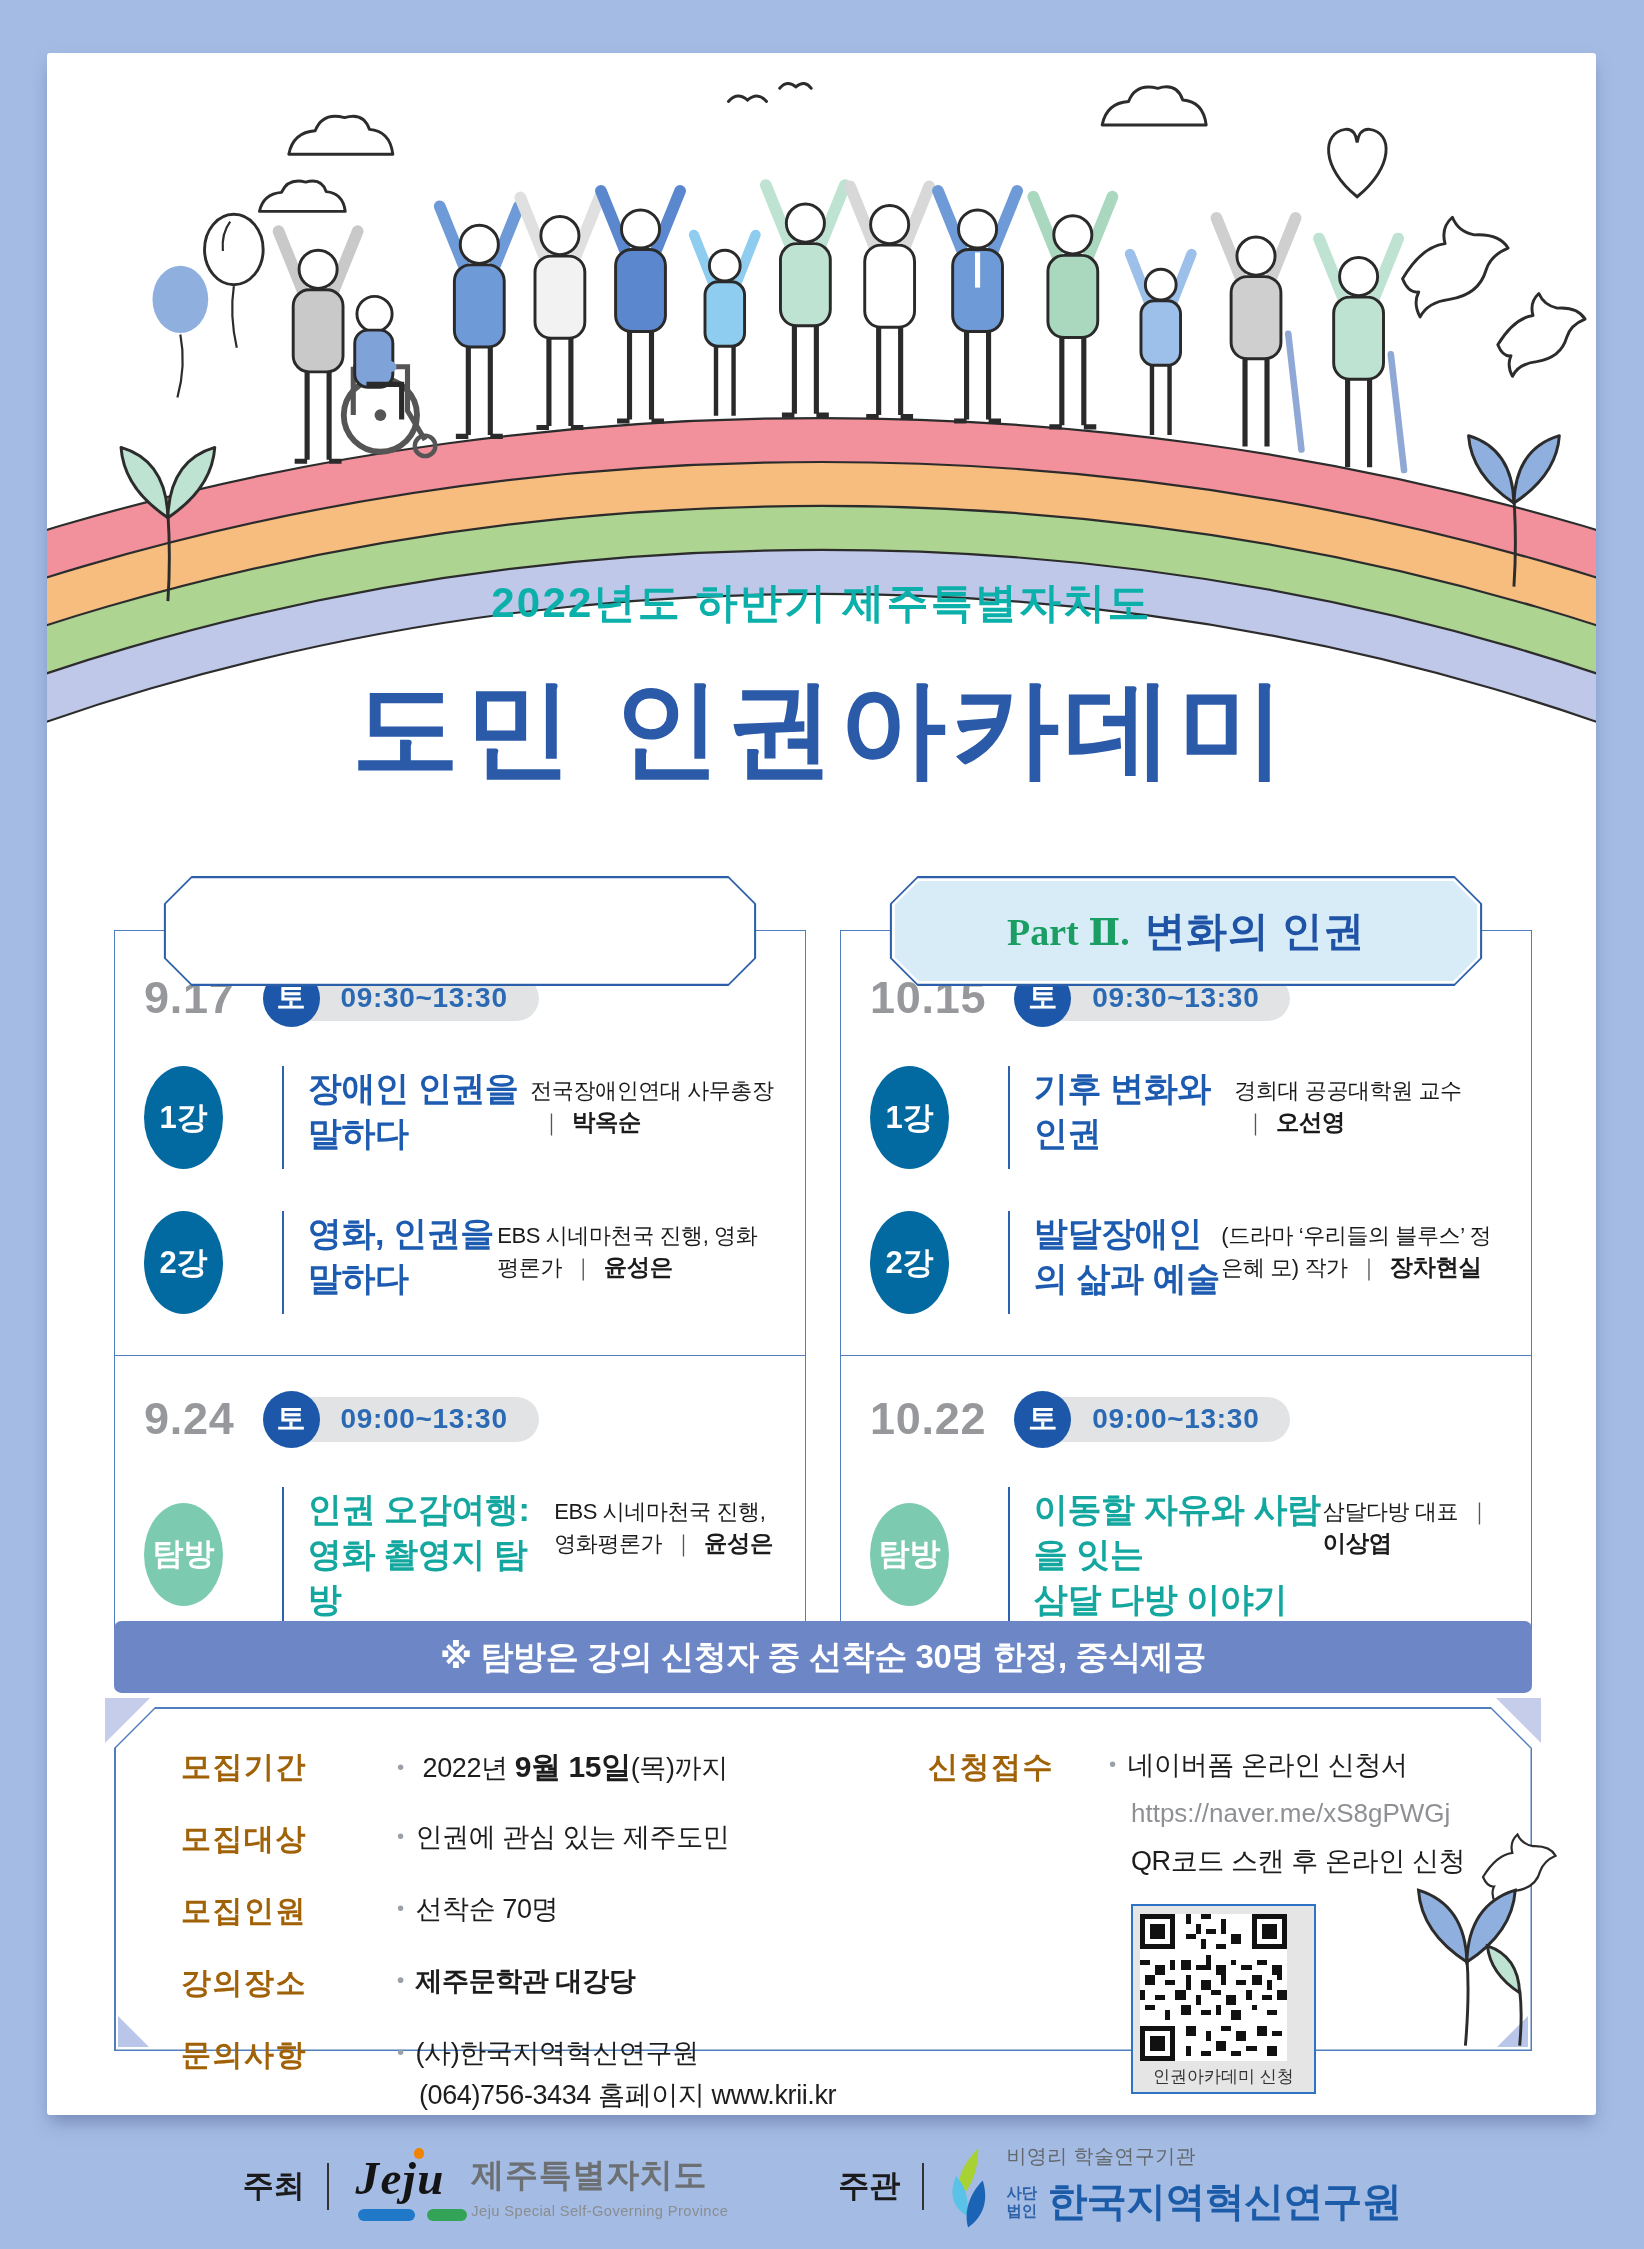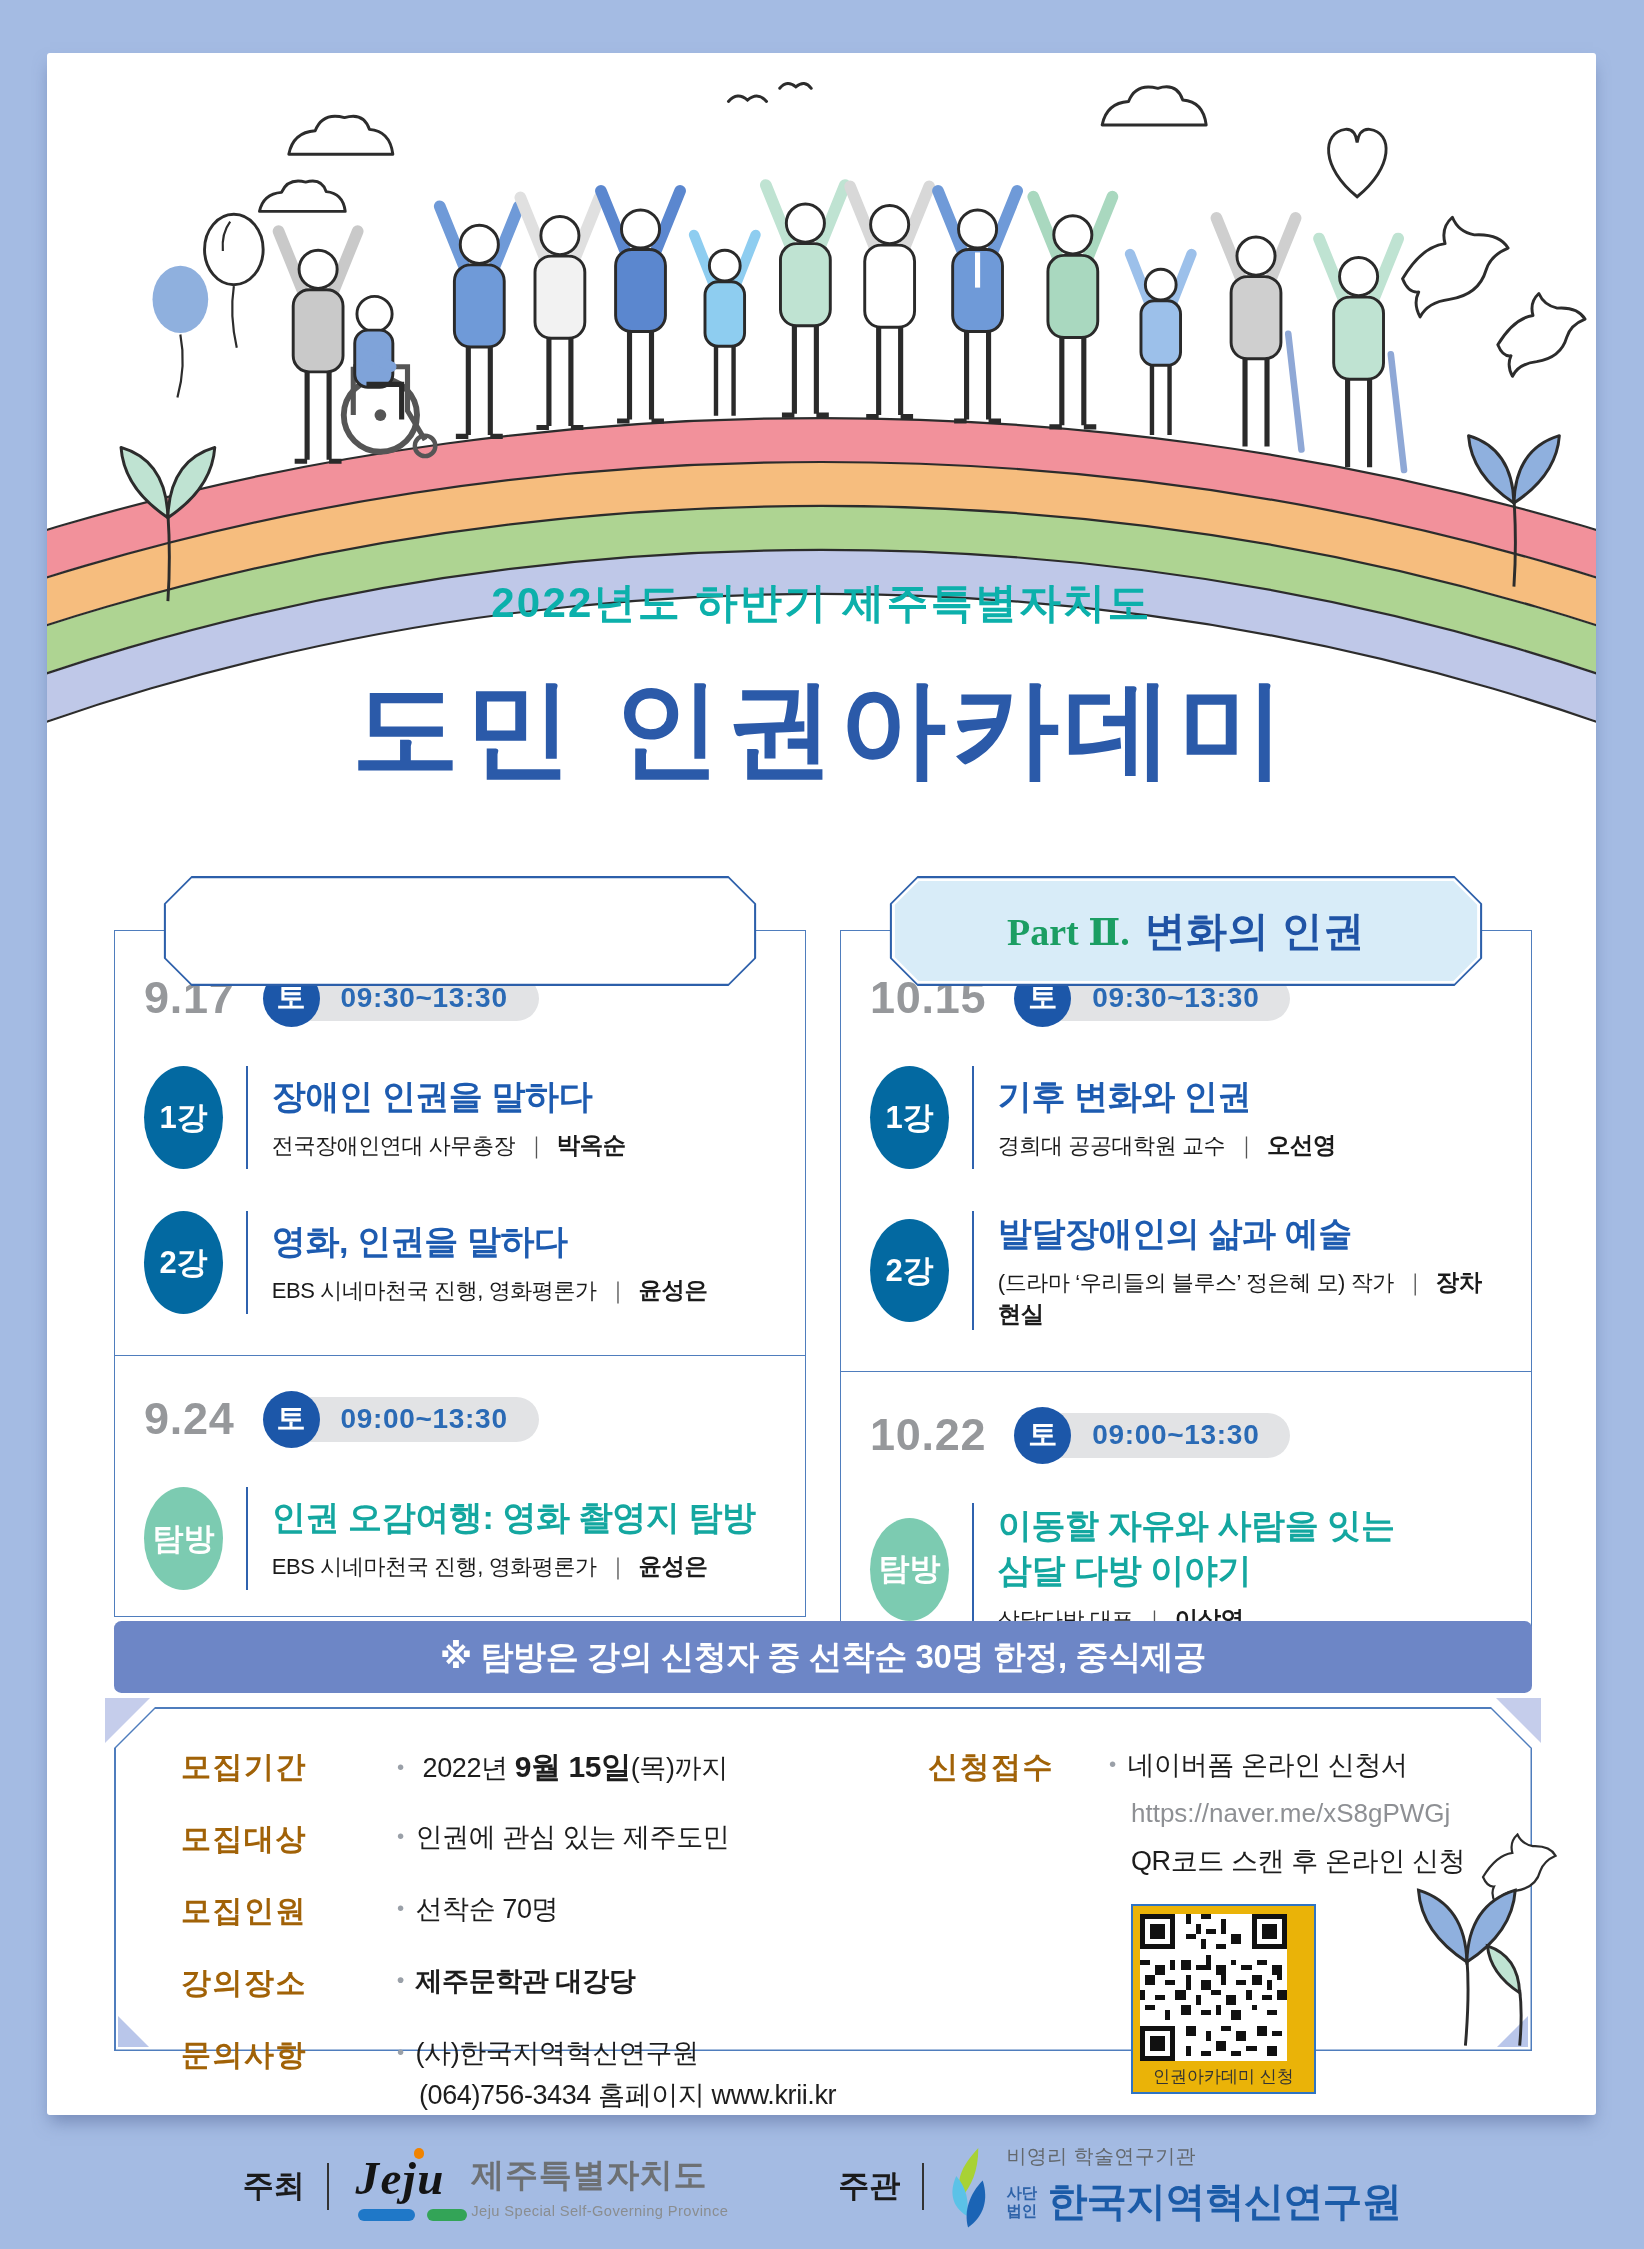--- a/index.html
+++ b/index.html
@@ -44,21 +44,21 @@
   .day-circle{position:absolute;left:-2.9px;top:-5.9px;width:57px;height:57px;border-radius:50%;
               background:#1c57a9;color:#fff;font-size:29px;font-weight:700;
               display:flex;align-items:center;justify-content:center;}
 
   .item{display:flex;align-items:center;gap:23.4px;margin-top:42px;}
   .badge{flex:0 0 auto;width:79px;height:103px;border-radius:50%;color:#fff;font-size:31px;font-weight:600;
          display:flex;align-items:center;justify-content:center;}
   .badge.lec{background:#0369a1;}
   .badge.tour{background:#7ccbb1;}
   .item-body{border-left:2.9px solid #2f62ae;padding-left:23.4px;min-height:103px;
-             display:flex;flex-direction:column;justify-content:center;}
+             display:flex;flex-direction:row;justify-content:center;margin-left:36px;}
   .item-title{font-size:34px;font-weight:800;color:#1d5bb0;line-height:1.32;white-space:pre-line;letter-spacing:-0.4px;}
   .item-title.teal{color:#14a7a0;}
   .item-sub{font-size:22px;color:#1b1b1b;margin-top:10.3px;letter-spacing:-0.4px;}
   .item-sub .sep{color:#555;margin:0 10.3px;font-weight:300;}
   .item-sub b{font-weight:800;font-size:23.4px;}
   .block-divider{border:none;border-top:1.5px solid #4f7dbd;margin:41px -29px 37px -29px;}
 
   
   .banner{position:absolute;left:67px;top:1568px;width:1418px;height:72px;background:#6d86c6;border-radius:7.3px;
           display:flex;align-items:center;justify-content:center;color:#fff;font-size:33px;font-weight:700;letter-spacing:-0.4px;}
@@ -78,21 +78,21 @@
   .info-left{width:747px;display:grid;grid-template-columns:154px 1fr;column-gap:62px;row-gap:31px;align-content:start;}
   .info-right{flex:1;display:grid;grid-template-columns:147px 1fr;column-gap:34px;align-content:start;}
   .ilabel{font-size:30px;font-weight:800;color:#a16207;letter-spacing:1.5px;font-family:Liberation Mono, monospace;}
   .ival{font-size:27px;color:#1d1d1d;letter-spacing:-0.4px;}
   .ival::before{content:"•";color:#9aa0a8;font-size:20.5px;margin-right:11.7px;vertical-align:2.9px;}
   .ival .strong{font-weight:800;font-size:30px;}
   .ival.bold{font-weight:800;}
   .ival2{font-size:27px;color:#1d1d1d;margin-top:6px;padding-left:22px;letter-spacing:-0.4px;}
   .gray-url{color:#8e9094;margin-top:14.7px;padding-left:22px;font-size:26px;}
   .apply-line{font-size:27px;color:#1d1d1d;margin-top:14.7px;padding-left:22px;letter-spacing:-0.4px;}
-  .qr-box{margin:25px 0 0 22px;width:166px;border:2.2px solid #2f74c4;background:#eab308;padding:7.3px 7.3px 4.4px 7.3px;}
+  .qr-box{margin:25px 0 0 22px;width:166px;border:2.2px solid #2f74c4;background:#e5e5e5;padding:7.3px 7.3px 4.4px 7.3px;}
   .qr-box svg{display:block;width:147px;height:147px;}
   .qr-caption{font-size:17px;color:#333;text-align:center;margin-top:4.4px;}
 
   
   .footer{position:absolute;left:0;top:2143px;width:100%;display:flex;align-items:center;justify-content:center;gap:110px;}
   .fgroup{display:flex;align-items:center;gap:22px;}
   .flabel{font-size:31px;font-weight:800;color:#1b1b1b;}
   .fbar{width:2.2px;height:47px;background:#333;}
   .jeju-logo{position:relative;padding:0 4.4px 16px 4.4px;}
   .jeju-text{font-family:"Liberation Serif","DejaVu Serif",serif;font-style:italic;font-weight:700;font-size:47px;color:#141414;letter-spacing:1.5px;}

